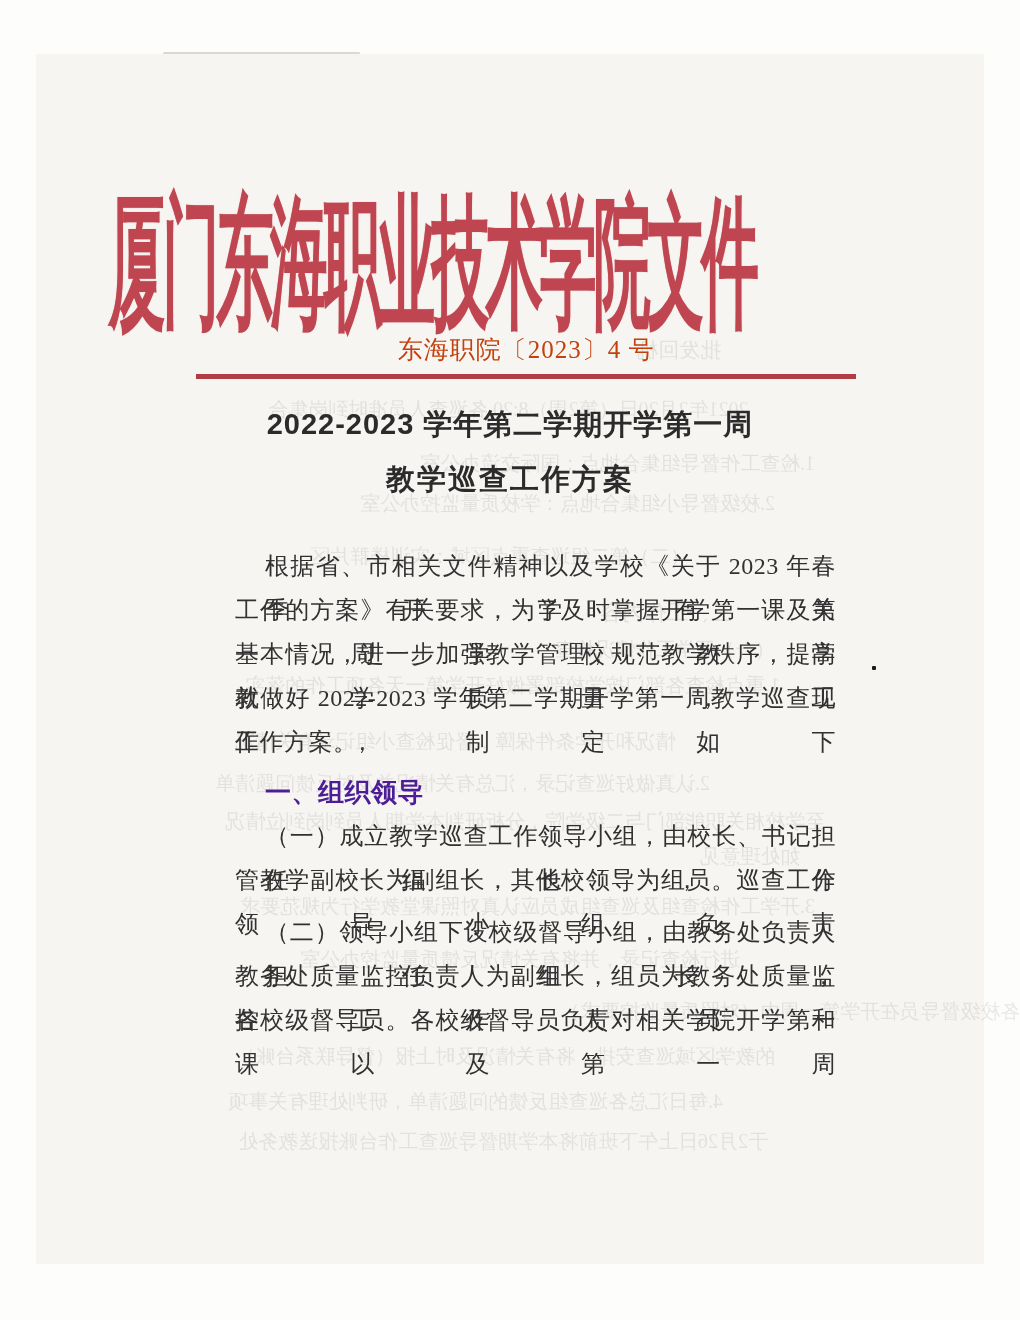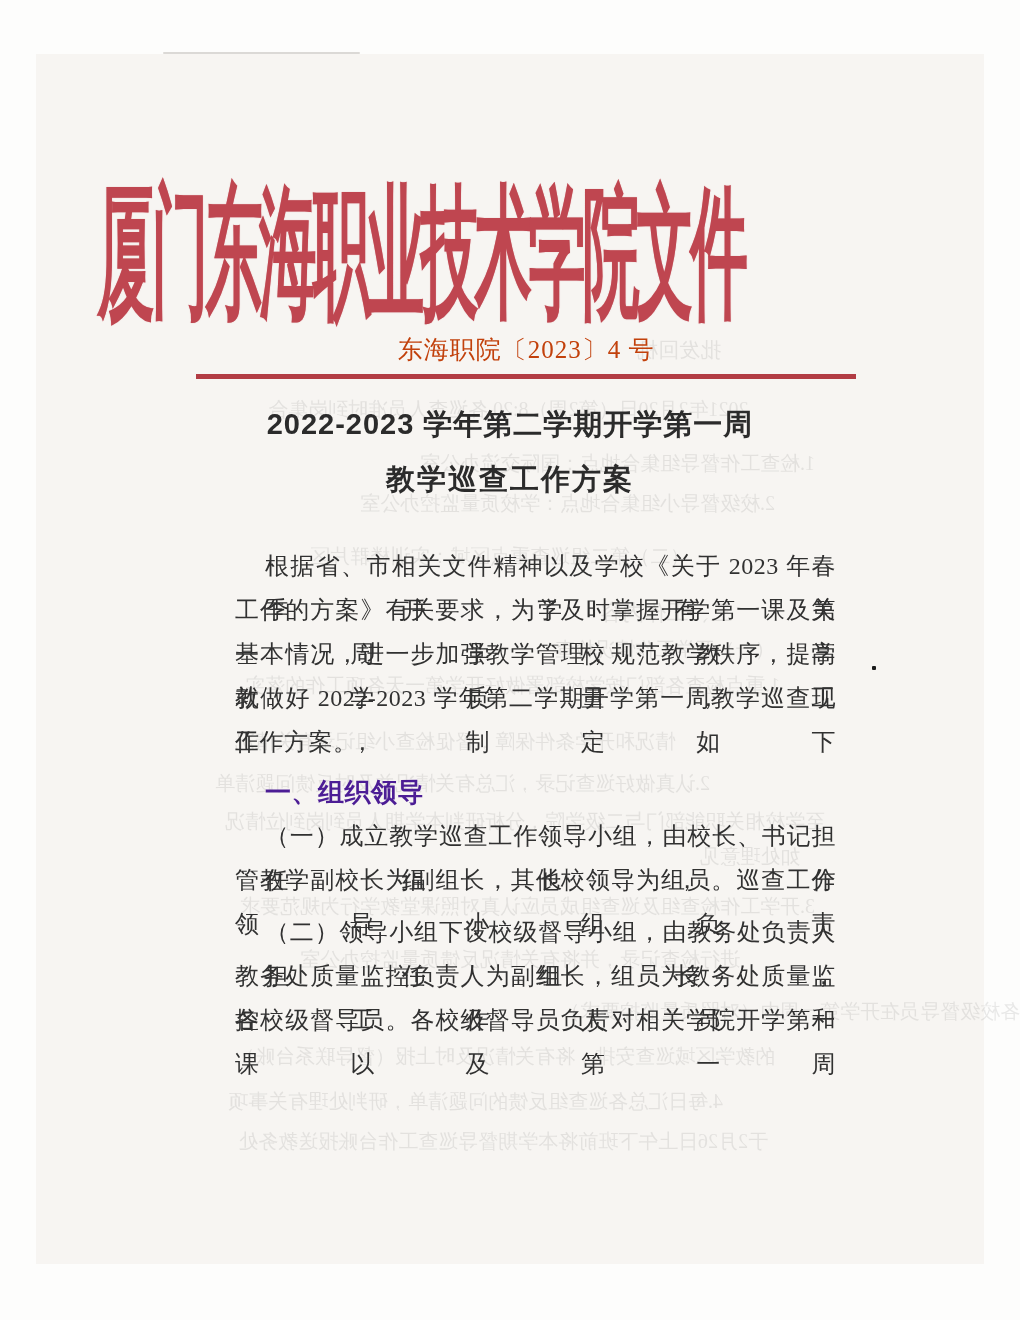--- a/index.html
+++ b/index.html
@@ -12,22 +12,22 @@
     position:absolute;left:36px;top:54px;width:948px;height:1210px;
     background:#f7f5f2;
     background-image:radial-gradient(ellipse at 30% 20%, rgba(255,255,255,.5), rgba(0,0,0,0) 60%),
                      radial-gradient(ellipse at 75% 80%, rgba(230,226,220,.35), rgba(0,0,0,0) 55%);
   }
   .edge-line{
     position:absolute;left:163px;top:52px;width:197px;height:2px;
     background:#c9c6c1;opacity:.65;border-radius:1px;
   }
   .banner{
-    position:absolute;left:4px;top:148px;width:834px;height:160px;
-    display:flex;justify-content:center;align-items:center;
+    position:absolute;left:15px;top:148px;width:834px;height:160px;
+    display:flex;justify-content:center;align-items:flex-end;
   }
   .banner-text{
     font-family:"Liberation Serif","DejaVu Serif",serif;
     font-weight:900;font-size:104px;letter-spacing:-6px;white-space:nowrap;
     transform:scale(0.55,1.38);transform-origin:center top;
     text-shadow:0 0 1px rgba(191,70,80,.6);
   }
   .doc-no{
     position:absolute;left:196px;top:333px;width:660px;
     text-align:center;font-size:25px;color:#c2410c;letter-spacing:1px;

